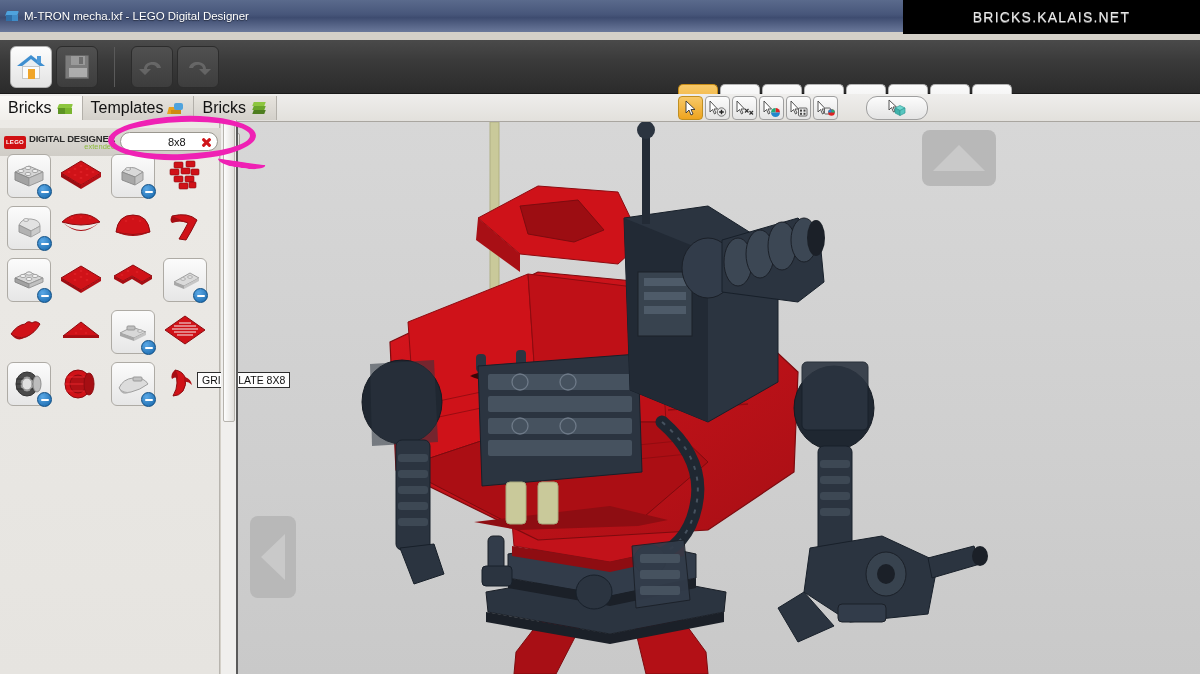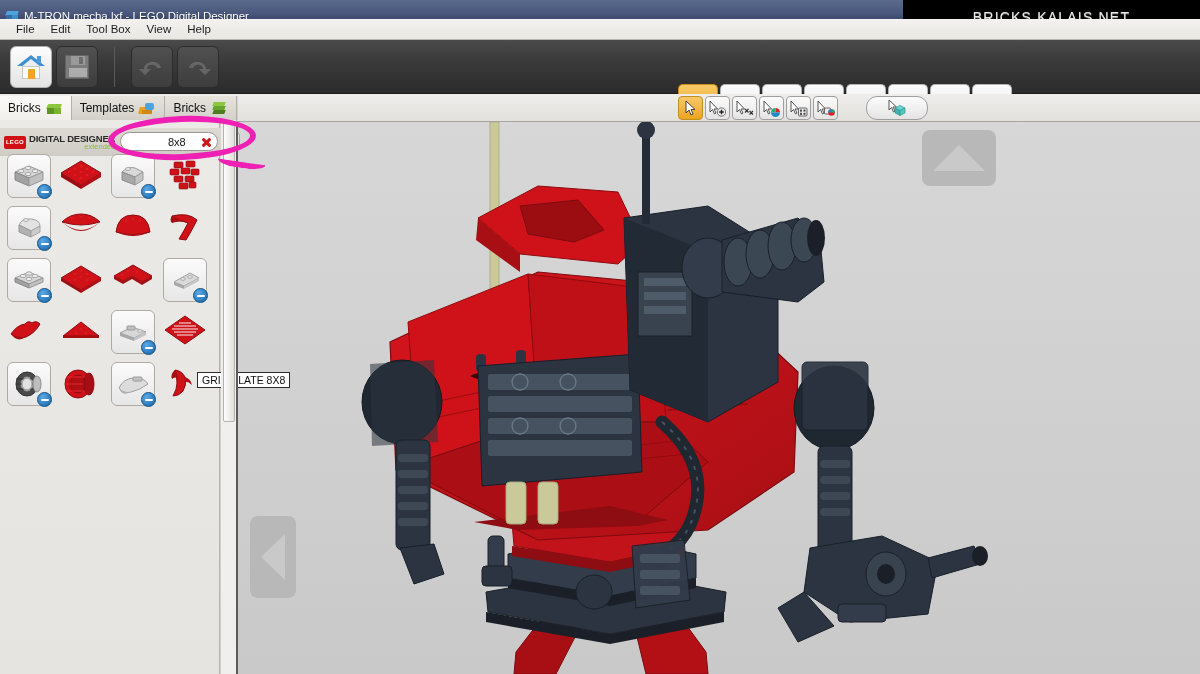--- a/index.html
+++ b/index.html
@@ -112,21 +112,21 @@
   .sbtn.wide { width: 62px; height: 24px; border-radius: 11px; margin-left: 26px; }
 
   
   .tabstrip {
     position: absolute; left: 0; top: 96px; width: 238px; height: 24px;
     background: linear-gradient(to bottom,#dedbd5,#cfccc6);
     display: flex; align-items: flex-end; z-index: 4;
   }
   .tab {
     height: 24px; display: flex; align-items: center; gap: 5px;
-    padding: 0 8px; font-size: 12px; color: #111;
+    padding: 0 8px; font-size: 16px; color: #111;
     border-right: 1px solid #b3b0aa;
     background: linear-gradient(to bottom,#e7e4de,#d3d0ca);
   }
   .tab.active { background: linear-gradient(to bottom,#fbfaf8,#f1efeb); }
   .tab-ico { width: 17px; height: 15px; position: relative; flex: 0 0 auto; }
 
   
   .gi-top { position:absolute; left:1px; top:3px; width:14px; height:5px; background:#8dc63f; transform: skewX(-22deg); border-radius:1px;}
   .gi-l { position:absolute; left:1px; top:7px; width:7px; height:6px; background:#5e9424;}
   .gi-r { position:absolute; left:8px; top:7px; width:7px; height:6px; background:#7ab52f;}
@@ -271,27 +271,20 @@
       <div class="bk-top"></div>
         <div class="bk-l"></div>
         <div class="bk-r"></div>
     </div>
     <div class="tb-title">M-TRON mecha.lxf - LEGO Digital Designer</div>
   </div>
   <div class="watermark">
     <span>BRICKS.KALAIS.NET</span>
   </div>
 
-  <div class="menubar">
-    <div class="menu-item">File</div>
-    <div class="menu-item">Edit</div>
-    <div class="menu-item">Tool Box</div>
-    <div class="menu-item">View</div>
-    <div class="menu-item">Help</div>
-  </div>
 
   <div class="toolbar">
     <div class="tool-left">
       <div class="tbtn light">
         <div class="ico-home">
           <div class="roof"></div>
             <div class="roof2"></div>
             <div class="chim"></div>
           <div class="walls"></div>
             <div class="door"></div>

